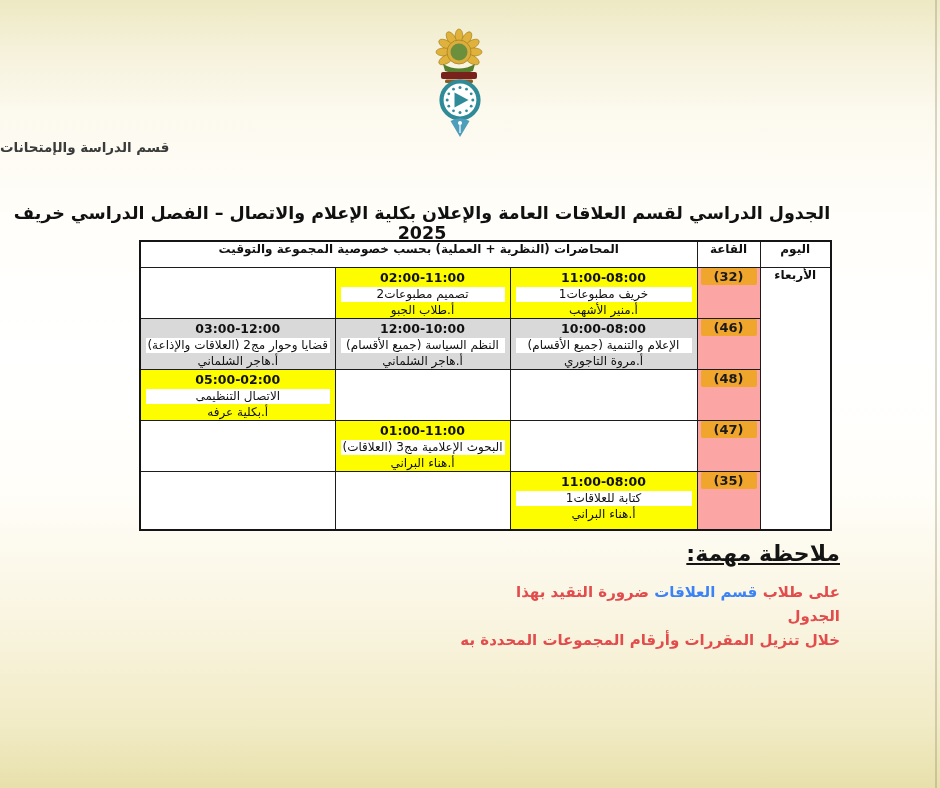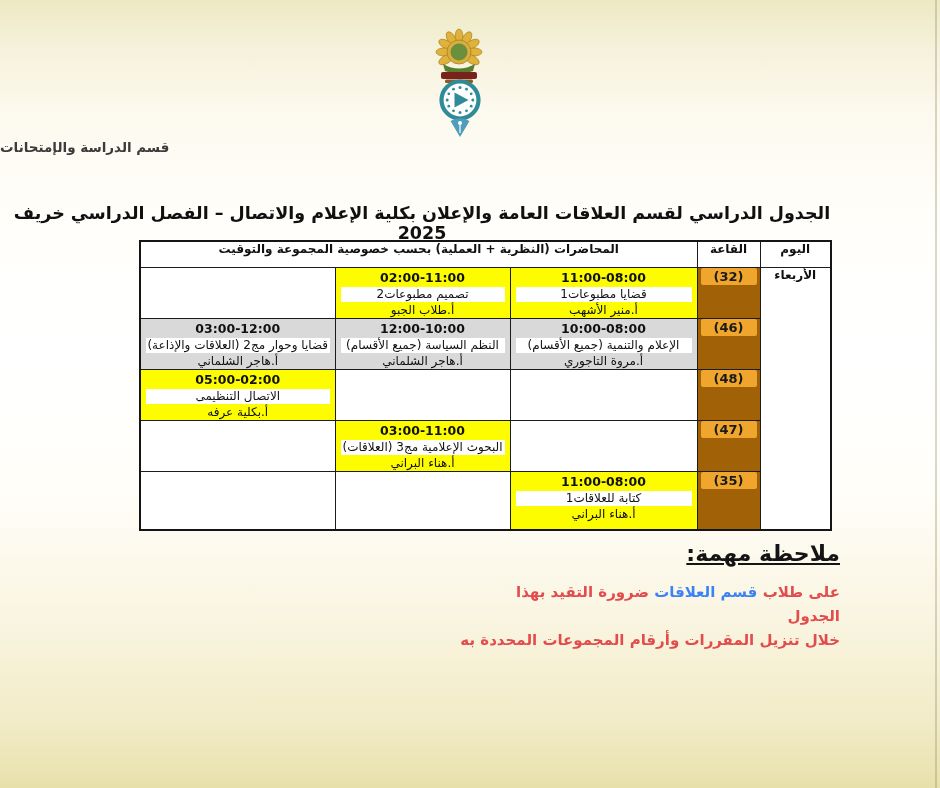--- a/index.html
+++ b/index.html
@@ -32,21 +32,21 @@
     border:1.6px solid #1c1c1c;padding:0;vertical-align:top;
     font-size:12px;color:#111;overflow:hidden;
   }
   th.hdr{height:25px;vertical-align:middle;
     font-size:12.5px;font-weight:bold;color:#c00000;background:#fff;
     border-bottom:2.6px solid #151515;}
   col.c-day{width:71px;}col.c-room{width:63px;}
   col.c-l1{width:187px;}col.c-l2{width:175px;}col.c-l3{width:195px;}
   td.day-cell{background:#fff;text-align:center;padding-top:4px;
     font-size:12.5px;font-weight:bold;color:#c00000;}
-  td.room-cell{background:#a16207;text-align:center;padding-top:3px;}
+  td.room-cell{background:#fca5a5;text-align:center;padding-top:3px;}
   .room-badge{display:inline-block;background:#f0a62c;color:#1a1a1a;
     font-weight:bold;font-size:13px;padding:1px 13px;border-radius:2px;}
   td.lec{text-align:center;}
   td.lec.yellow{background:#fdfd00;}
   td.lec.gray{background:#d9d9d9;}
   td.lec.empty{background:#ffffff;}
   .time{font-weight:bold;font-size:12.5px;padding-top:2px;line-height:15px;}
   .course{margin:2px 5px 0 5px;background:#ffffff;line-height:15px;
     font-size:12px;}
   .teacher{font-size:12px;line-height:15px;padding-top:1px;}
@@ -131,21 +131,21 @@
     <th class="hdr" colspan="3">المحاضرات (النظرية + العملية) بحسب خصوصية المجموعة والتوقيت</th>
   </tr>
 
   <tr class="r1">
     <td class="day-cell" rowspan="5">الأربعاء</td>
     <td class="room-cell">
       <span class="room-badge">(32)</span>
     </td>
     <td class="lec yellow">
       <div class="time">11:00-08:00</div>
-      <div class="course">قضايا مطبوعات1</div>
+      <div class="course">خريف مطبوعات1</div>
       <div class="teacher">أ.منير الأشهب</div>
     </td>
     <td class="lec yellow">
       <div class="time">02:00-11:00</div>
       <div class="course">تصميم مطبوعات2</div>
       <div class="teacher">أ.طلاب الجبو</div>
     </td>
     <td class="lec empty"></td>
   </tr>
 
@@ -182,21 +182,21 @@
       <div class="teacher">أ.بكلية عرفه</div>
     </td>
   </tr>
 
   <tr class="r4">
     <td class="room-cell">
       <span class="room-badge">(47)</span>
     </td>
     <td class="lec empty"></td>
     <td class="lec yellow">
-      <div class="time">03:00-11:00</div>
+      <div class="time">01:00-11:00</div>
       <div class="course">البحوث الإعلامية مج3 (العلاقات)</div>
       <div class="teacher">أ.هناء البراني</div>
     </td>
     <td class="lec empty"></td>
   </tr>
 
   <tr class="r5">
     <td class="room-cell">
       <span class="room-badge">(35)</span>
     </td>

